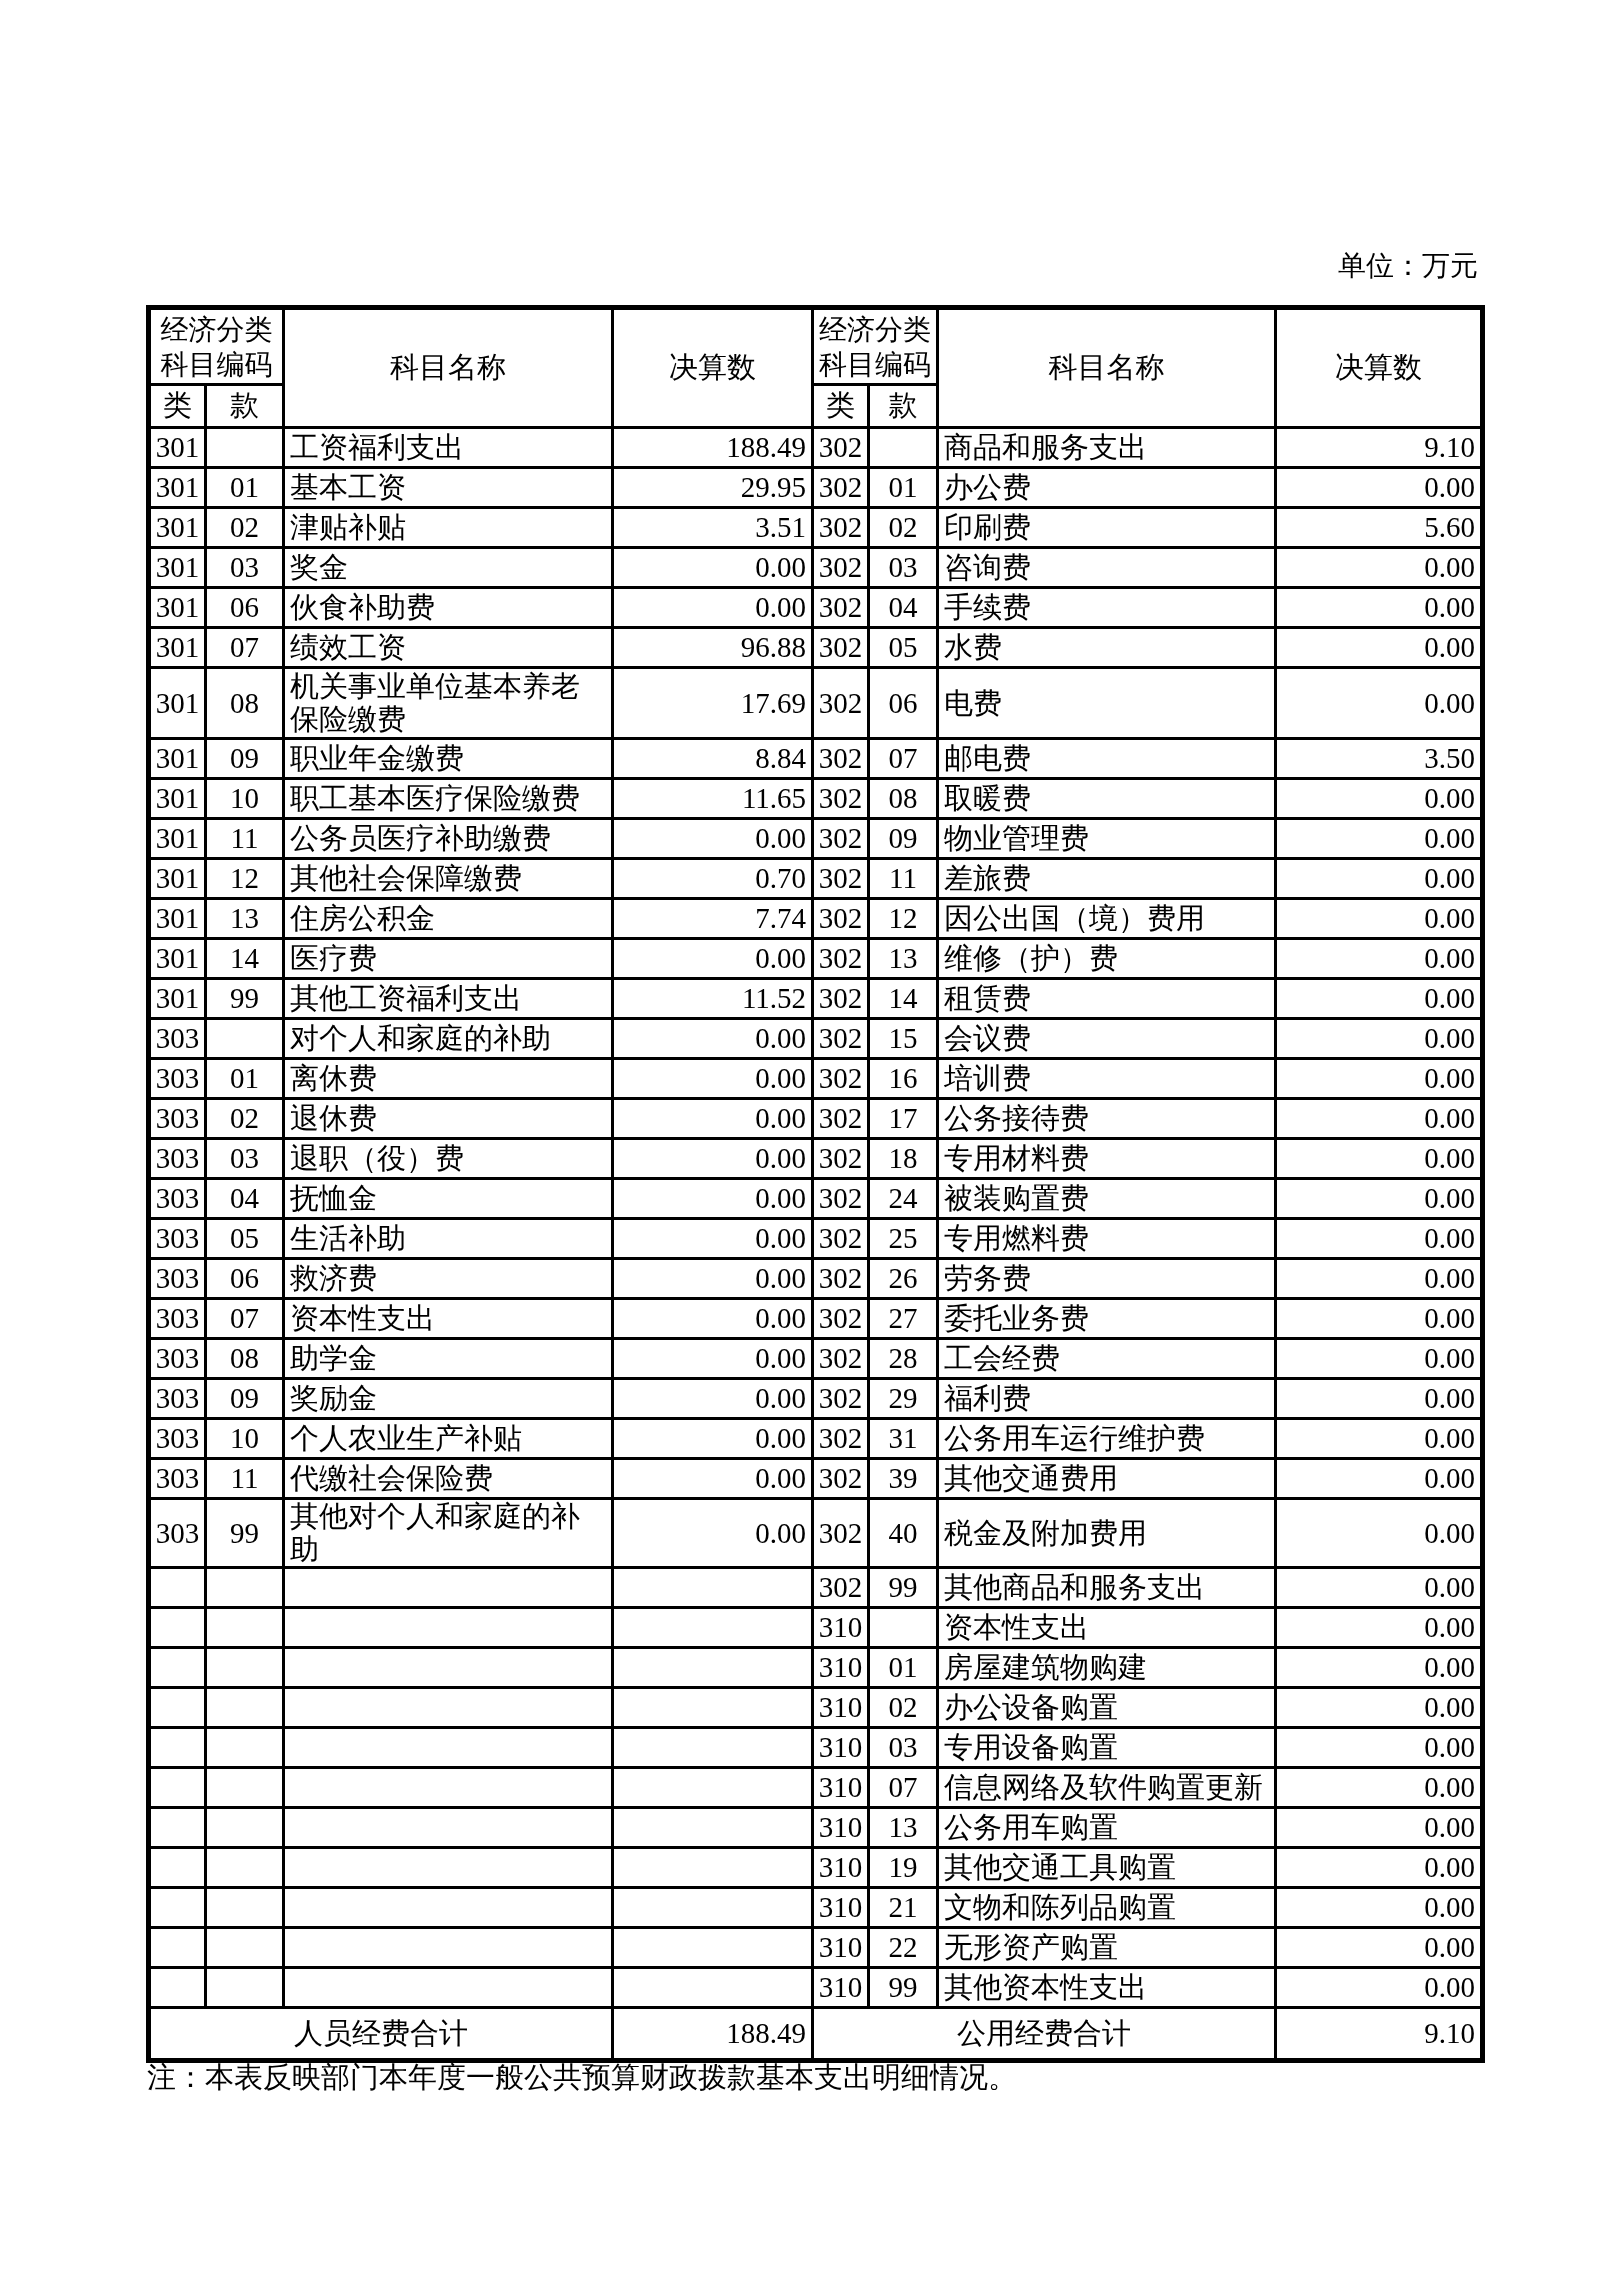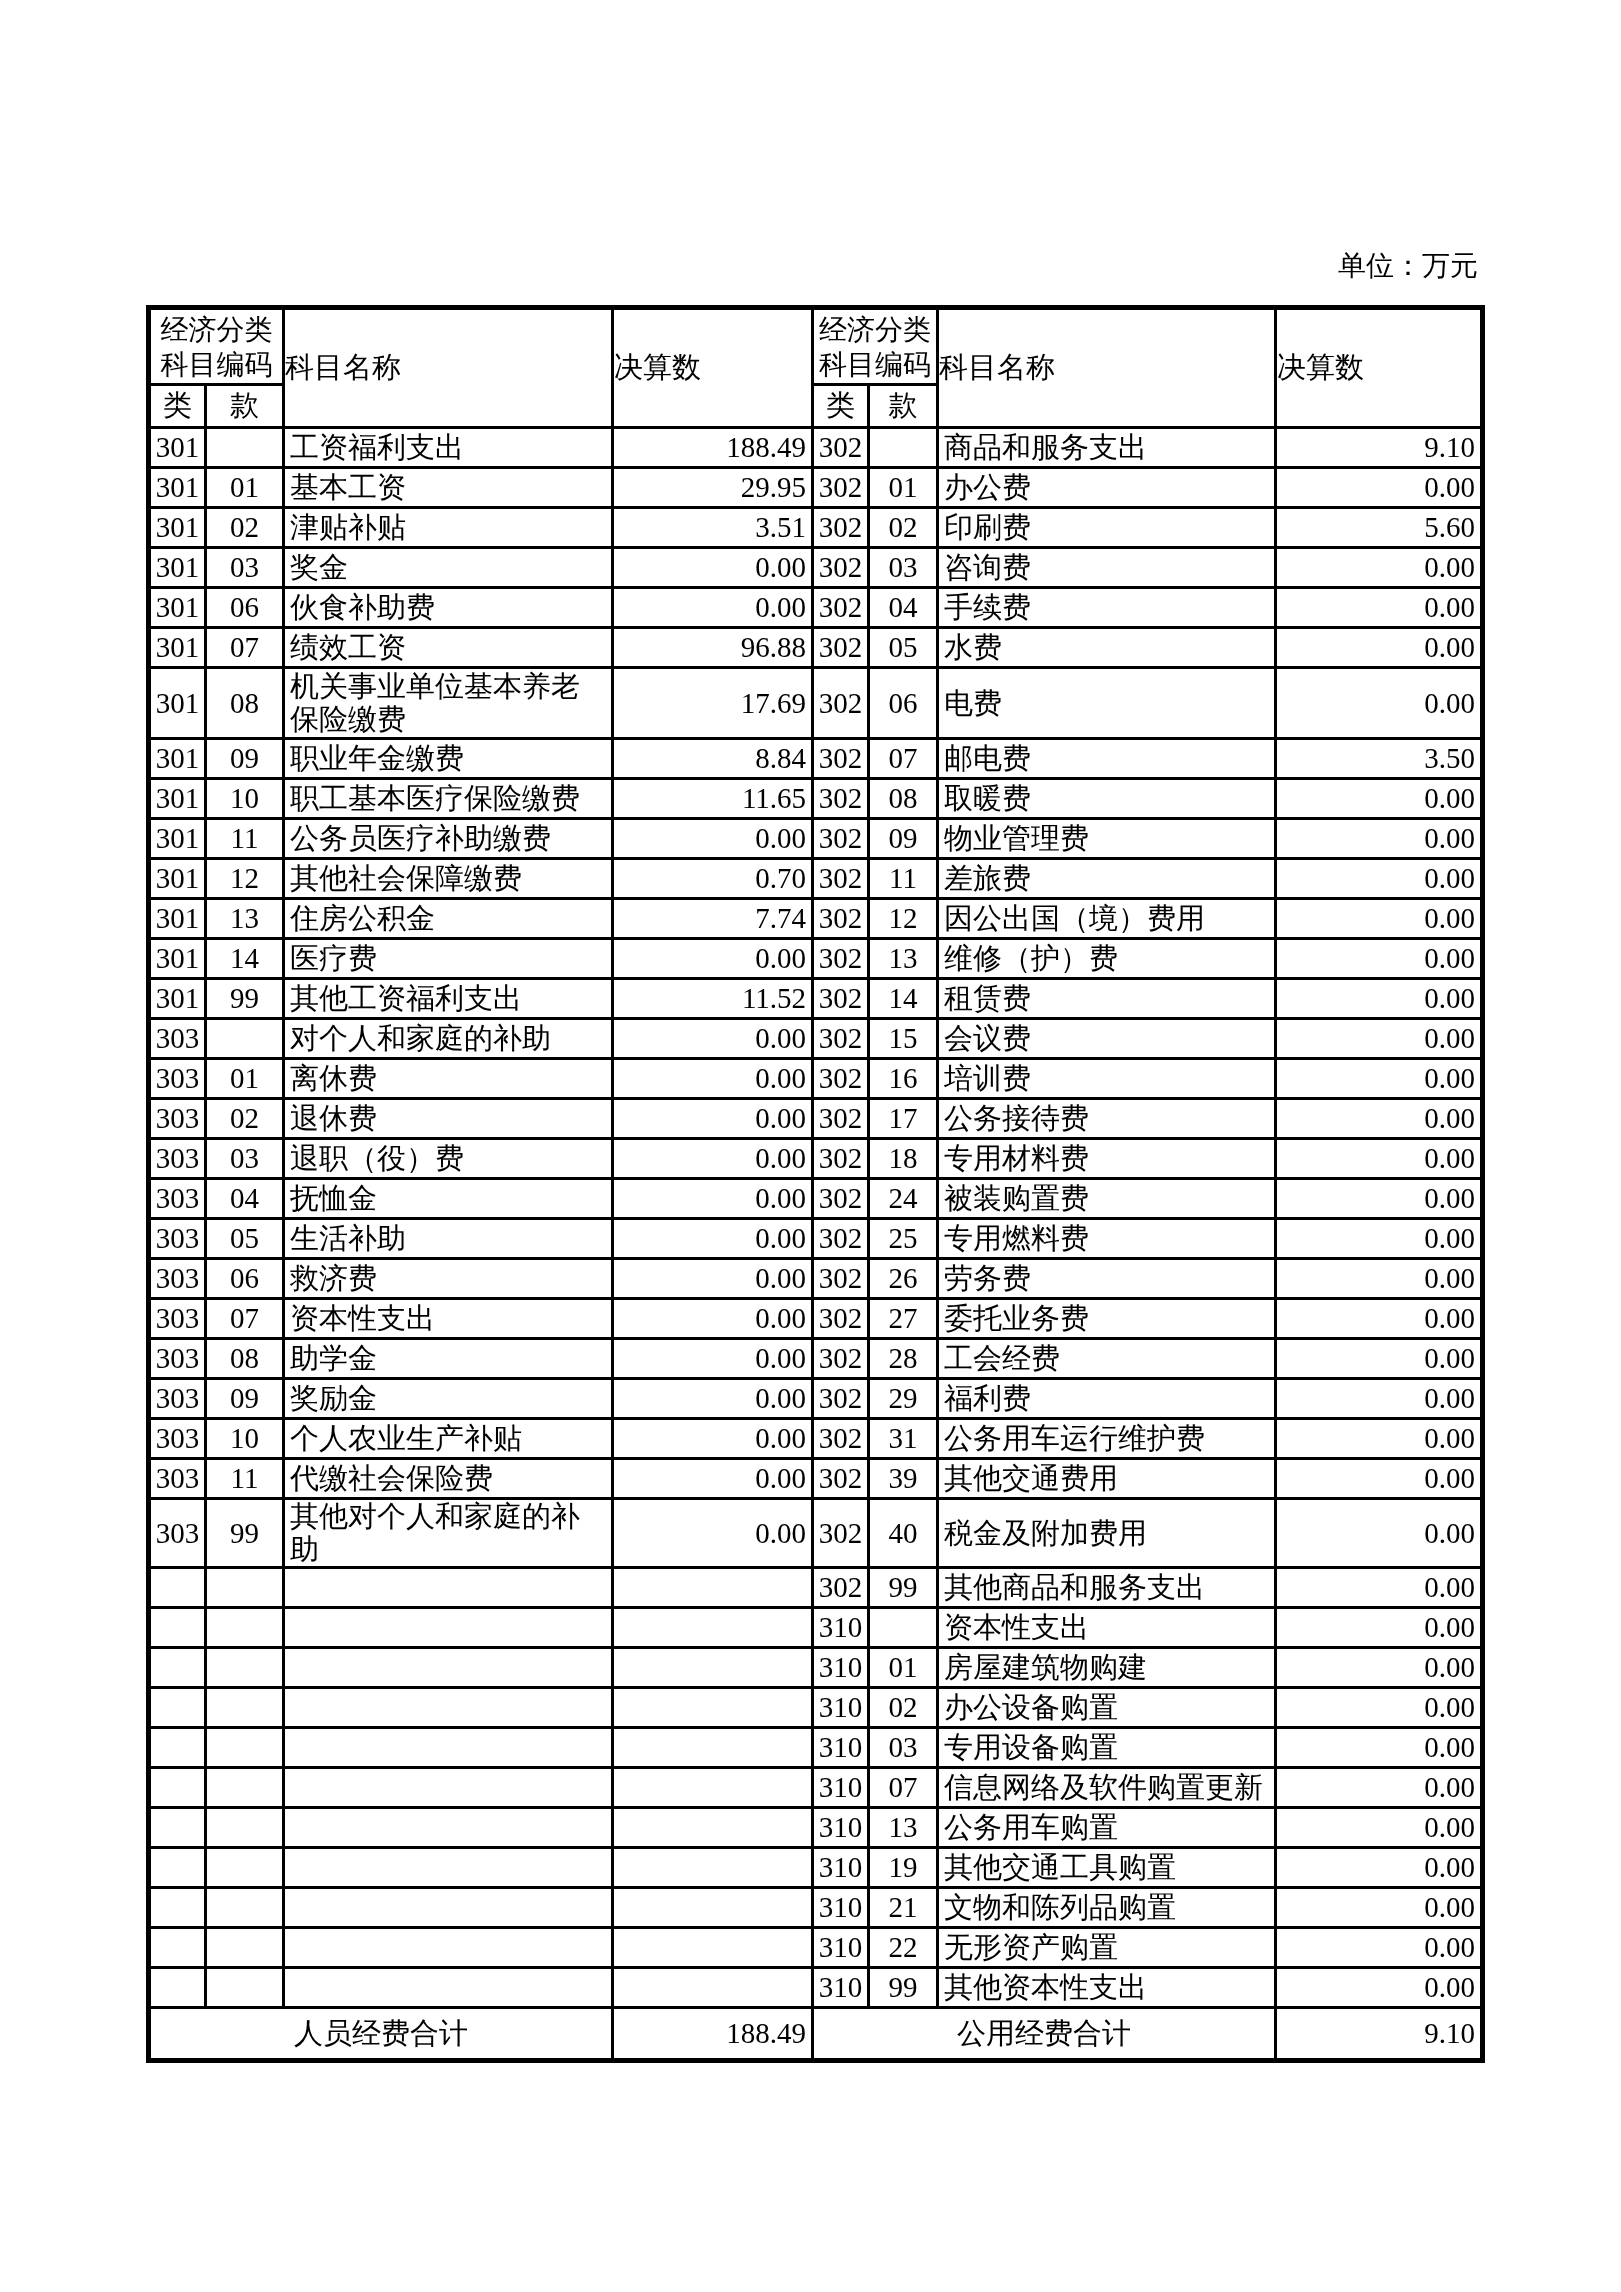--- a/index.html
+++ b/index.html
@@ -50,21 +50,21 @@
     border: 3.9px solid #000;
     padding: 0;
     font-size: 29px;
     font-weight: normal;
     overflow: hidden;
     vertical-align: middle;
   }
   thead tr.h1 { height: 77px; font-family: Liberation Serif, serif; }
   thead tr.h2 { height: 40px; }
   th.code-group { text-align: center; line-height: 35px; font-size: 28px; }
-  th.span-head  { text-align: left; font-size: 29px; }
+  th.span-head  { text-align: center; font-size: 29px; }
   th.sub-head   { text-align: center; font-size: 29px; }
   tbody tr { height: 40px; }
   tbody tr.tall { height: 71px; }
   td.cls  { text-align: center; }
   td.sub  { text-align: center; }
   td.name { text-align: left; padding: 0 4.9px; line-height: 33px; word-break: break-all; }
   td.amt  { text-align: right; padding: 0 4.9px 0 0; }
   tfoot tr { height: 53px; }
   td.total-label { text-align: center; }
   td.total-amt   { text-align: right; padding: 0 4.9px 0 0; }
@@ -501,15 +501,16 @@
     <tfoot>
       <tr>
         <td class="total-label" colspan="3">人员经费合计</td>
         <td class="total-amt">188.49</td>
         <td class="total-label" colspan="3">公用经费合计</td>
         <td class="total-amt">9.10</td>
       </tr>
     </tfoot>
   </table>
 
+  <div class="note">注：本表反映部门本年度一般公共预算财政拨款基本支出明细情况。</div>
 
 </div>
 
 
 </body></html>

